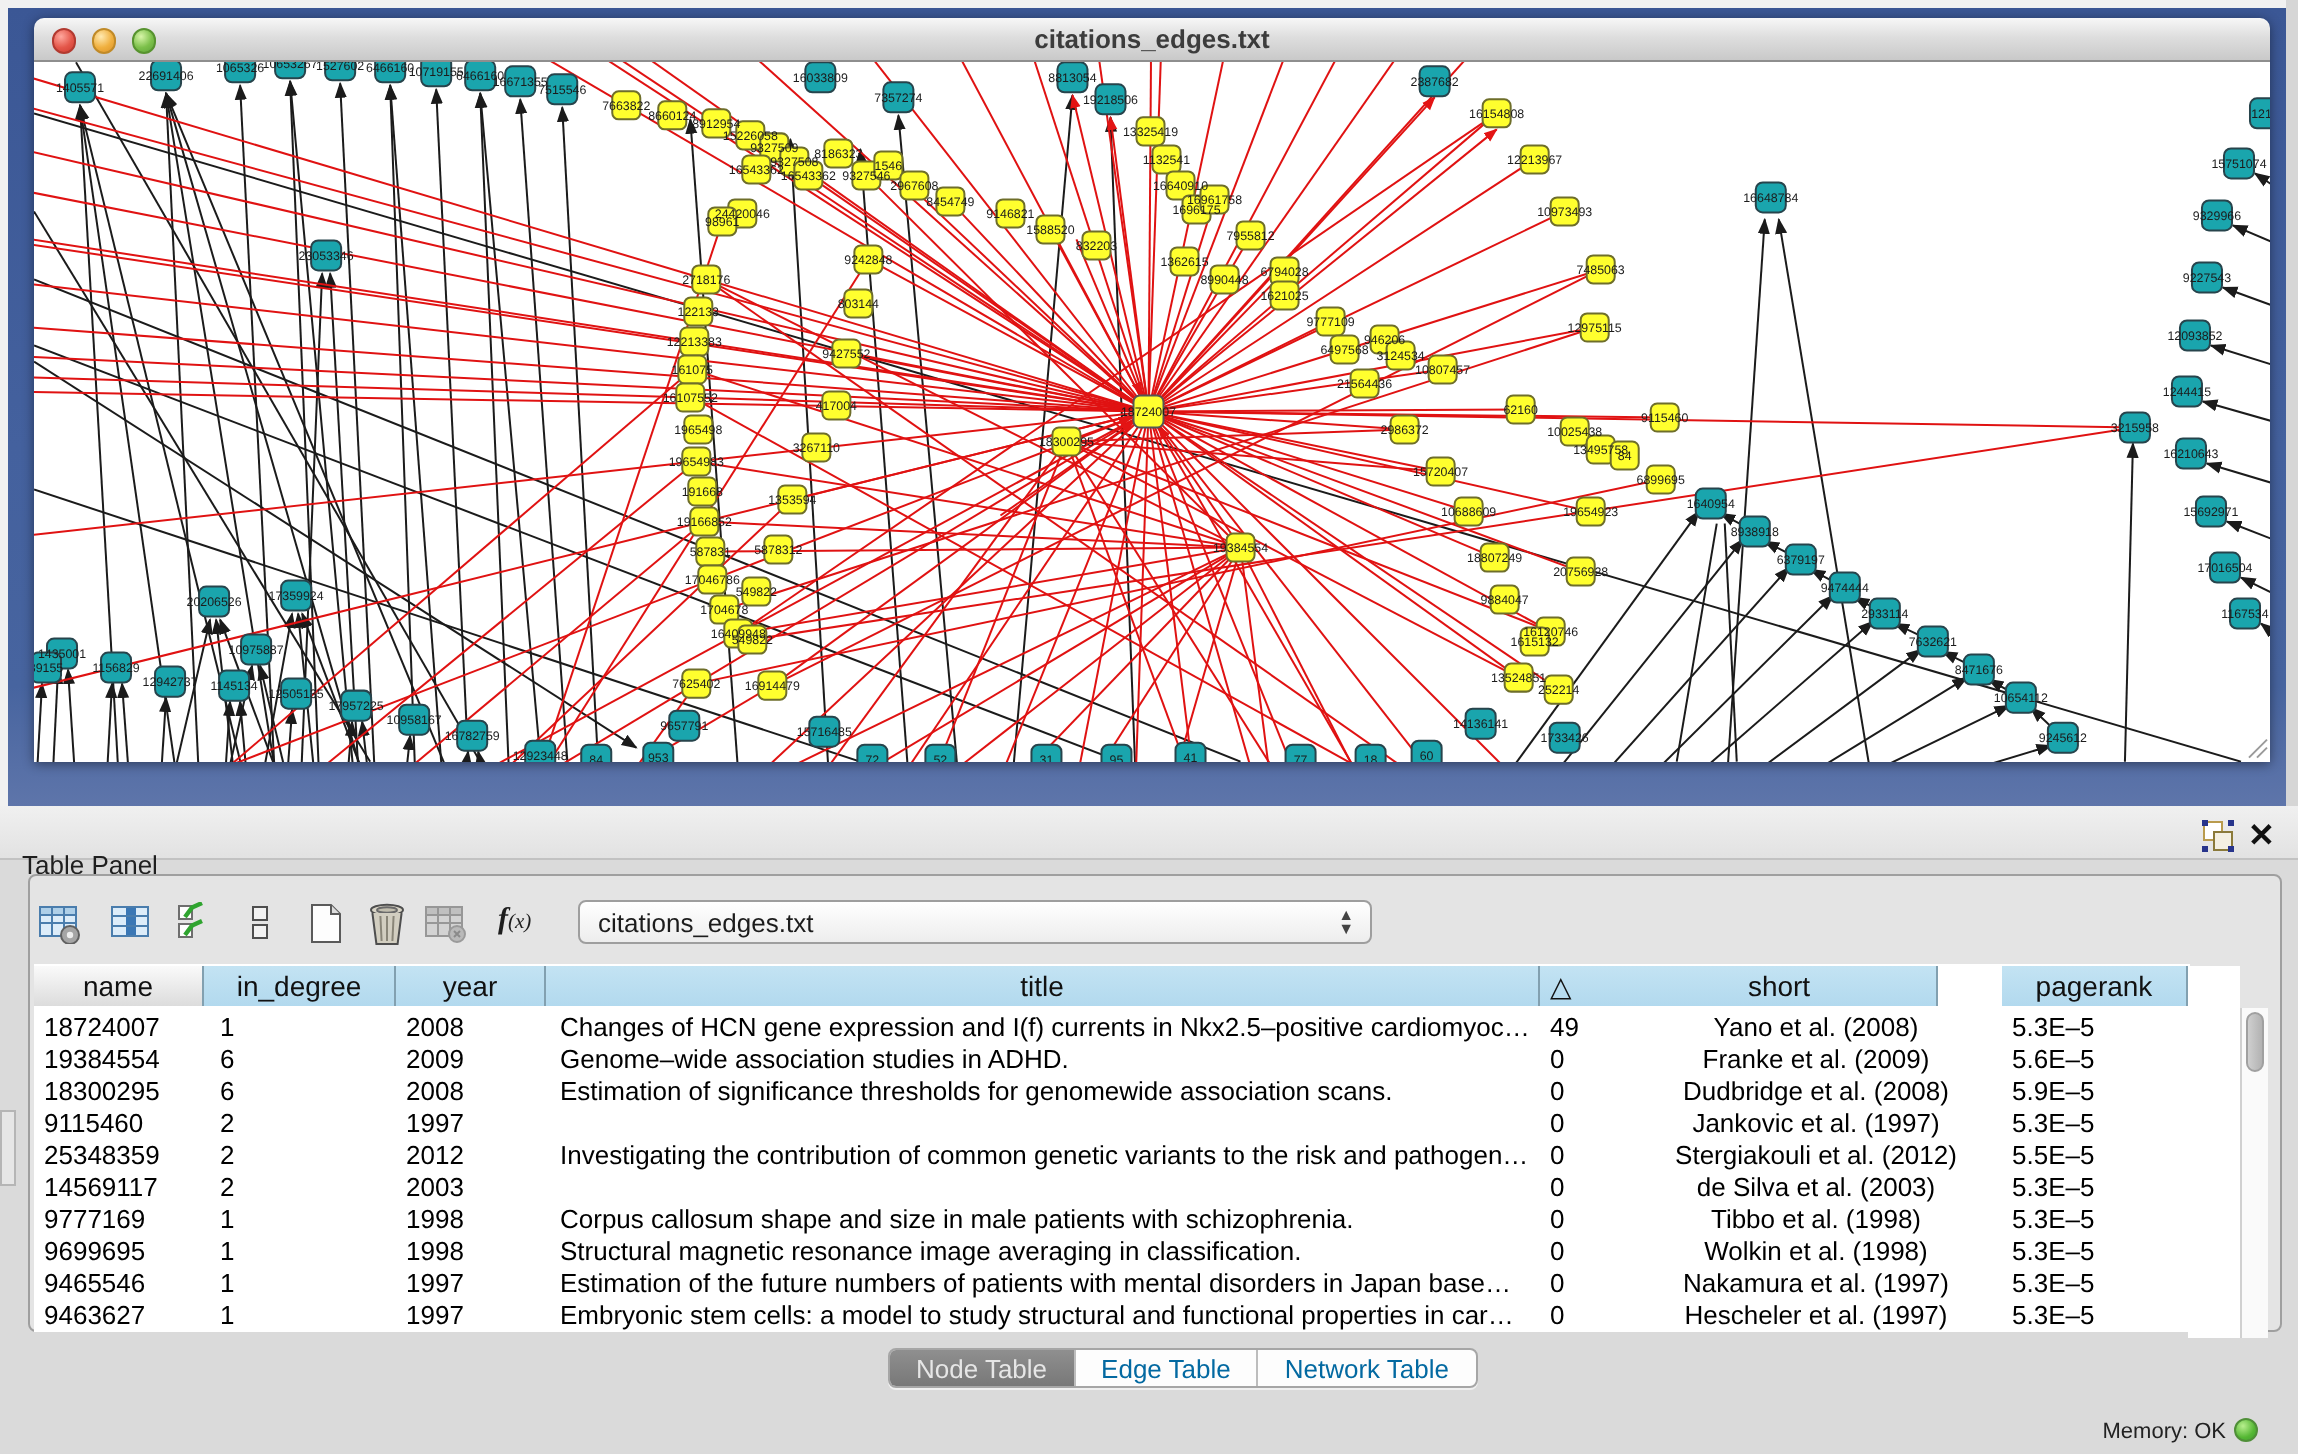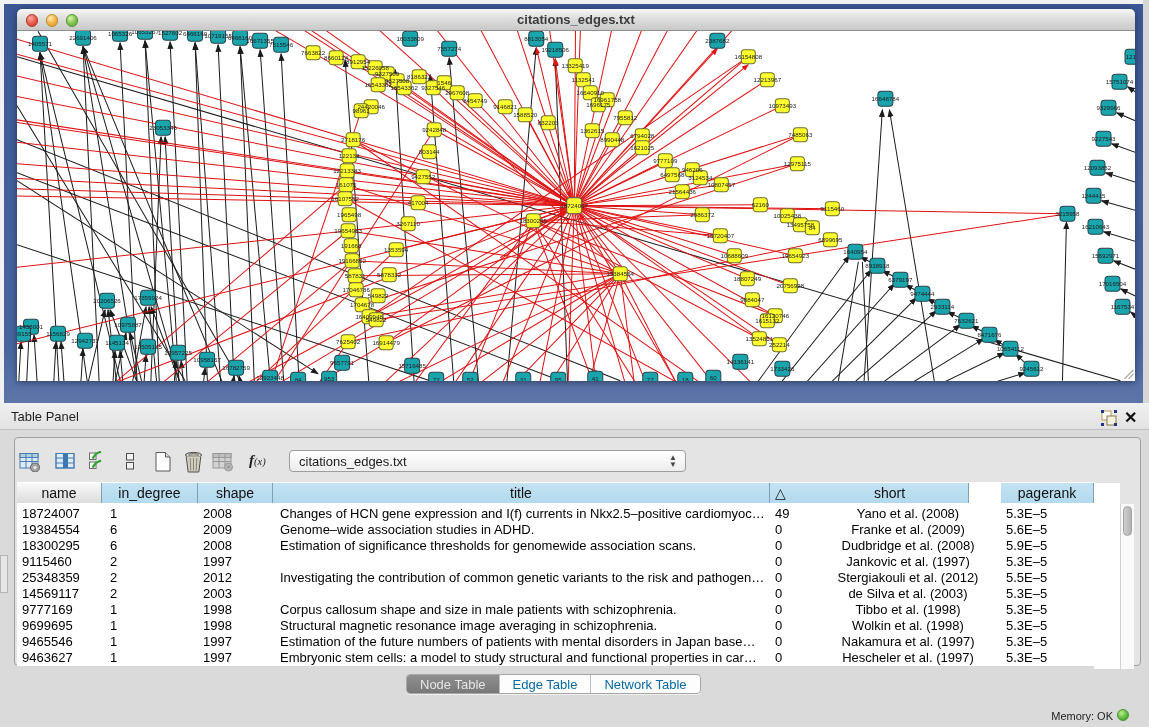--- a/index.html
+++ b/index.html
@@ -4,31 +4,31 @@
 html,body{width:1149px;height:727px;overflow:hidden;font-family:"Liberation Sans",sans-serif}
 body{position:relative;background:#f1f1f1}
 .blue{position:absolute;left:4px;top:4px;width:1139px;height:399px;background:linear-gradient(180deg,#3b5795 0%,#44619e 55%,#47649f 85%,#5e75aa 100%)}
 .win{position:absolute;left:17px;top:9px;width:1118px;height:372px;border-radius:5px 5px 0 0;box-shadow:0 1px 6px rgba(0,0,0,.45)}
 .tbar{position:absolute;left:0;top:0;width:100%;height:22px;border-radius:5px 5px 0 0;background:linear-gradient(180deg,#f7f7f7,#dedede 45%,#c9c9c9);border-bottom:1px solid #8e8e8e}
 .tbar .tl{position:absolute;top:5px;width:12.5px;height:12.5px;border-radius:50%}
 .ttl{position:absolute;top:3px;left:0;width:100%;text-align:center;font-size:13px;font-weight:bold;color:#3c3c3c}
 .gfx{position:absolute;left:0;top:22px;width:1118px;height:350px;background:#fff;overflow:hidden}
 .tp{position:absolute;left:0;top:403px;width:1149px;height:324px;background:#dadada}
 .tph{position:absolute;left:0;top:0;width:100%;height:27px;background:linear-gradient(180deg,#f0f0f0,#e2e2e2);border-bottom:1px solid #c2c2c2}
-.tph .t{position:absolute;left:11px;top:6px;font-size:13px;color:#1f1f1f}
+.tph .t{position:absolute;left:11px;top:22px;font-size:13px;color:#1f1f1f}
 .panel{position:absolute;left:14px;top:34px;width:1127px;height:229px;background:#e4e4e4;border:1px solid #9f9f9f;border-radius:4px}
 .thead{position:absolute;width:1077px;height:20px}
 .thead .h{position:absolute;top:0;height:20px;background:linear-gradient(180deg,#c3e3f3,#b2d9ee);border-right:1px solid #82a0b0;font-size:14px;color:#111;text-align:center;line-height:20px}
 .rows{position:absolute;width:1077px;height:160px;background:#fff;font-size:13px;color:#000}
 .tr{height:16px;line-height:16px;white-space:nowrap;position:relative}
 .tr span{position:absolute;top:0}
 .c1{left:5px}.c2{left:93px}.c3{left:186px}.c4{left:263px}.c5{left:758px}.c6{left:812px;width:158px;text-align:center}.c7{left:989px}
 .sb{position:absolute;width:14px;background:#fafafa;border-left:1px solid #d0d0d0}
 .sb .th{position:absolute;left:2px;top:2px;width:9px;height:30px;background:linear-gradient(90deg,#cfcfcf,#b2b2b2);border-radius:5px;border:1px solid #a0a0a0}
-.tabs{position:absolute;left:406px;top:271px;height:20px;display:flex;border:1px solid #a6a6a6;border-radius:4px;overflow:hidden;background:#fdfdfd;box-shadow:0 1px 0 rgba(255,255,255,.6)}
+.tabs{position:absolute;left:444px;top:271px;height:20px;display:flex;border:1px solid #a6a6a6;border-radius:4px;overflow:hidden;background:#fdfdfd;box-shadow:0 1px 0 rgba(255,255,255,.6)}
 .tabs div{font-size:13px;line-height:19px;padding:0 13px;color:#0369a1;border-right:1px solid #bdbdbd}
 .tabs div:last-child{border-right:none}
 .tabs .sel{background:linear-gradient(180deg,#8f8f8f,#787878);color:#e6e6e6}
 .mem{position:absolute;right:36px;top:307px;font-size:11px;color:#222}
 .dot{position:absolute;right:20px;top:306px;width:12px;height:12px;border-radius:50%;background:radial-gradient(circle at 35% 30%,#b8ef8e,#55b734 60%,#3f9e2f);border:1px solid #4f8f38}
 .ic{position:absolute;top:48px}
 .dd{position:absolute;left:289px;top:47px;width:397px;height:22px;background:linear-gradient(180deg,#ffffff,#ededed);border:1px solid #9e9e9e;border-radius:4px;font-size:13px;color:#1c1c1c;line-height:21px;padding-left:9px}
 .dd .spin{position:absolute;right:8px;top:3px;font-size:8px;color:#444;line-height:7px;text-align:center}
 .fl{position:absolute;left:1101px;top:7px;width:17px;height:17px}
 .xx{position:absolute;left:1124px;top:5px;font-size:16px;font-weight:bold;color:#111}
@@ -649,21 +649,21 @@
       <line x1="1" y1="10.5" x2="19" y2="10.5" stroke="#979797"></line>
       <circle cx="16.5" cy="16" r="4" fill="#b9b9b9" stroke="#9a9a9a"></circle>
       <path d="M15 14.5 L18 17.5 M18 14.5 L15 17.5" stroke="#8a8a8a"></path>
     </svg>
   <div class="ic" style="left:249px;top:49px;position:absolute;font-size:15px;font-style:italic;color:#1d1d1d;font-family:'Liberation Serif',serif"><b>f</b><span style="font-size:10.5px">(x)</span></div>
   <div class="dd">citations_edges.txt<div class="spin">▲<br>▼</div></div>
   <div style="position:absolute;left:17px;top:79px;width:1078px;height:24px;background:#fff"></div>
   <div class="thead" style="left:17px;top:79.5px">
     <div class="h" style="left:0;width:85px;background:linear-gradient(180deg,#fafafa,#dcdcdc)">name</div>
     <div class="h" style="left:85px;width:96px">in_degree</div>
-    <div class="h" style="left:181px;width:75px">shape</div>
+    <div class="h" style="left:181px;width:75px">year</div>
     <div class="h" style="left:256px;width:497px">title</div>
     <div class="h" style="left:753px;width:73px;text-align:left;padding-left:5px">△ out_de…</div>
     <div class="h" style="left:794px;width:158px">short</div>
     <div class="h" style="left:984px;width:93px">pagerank</div>
   </div>
   <div class="rows" style="left:17px;top:103px">
 <div class="tr">
         <span class="c1">18724007</span>
         <span class="c2">1</span>
         <span class="c3">2008</span>
@@ -721,21 +721,21 @@
         <span class="c3">1998</span>
         <span class="c4">Corpus callosum shape and size in male patients with schizophrenia.</span>
         <span class="c5">0</span>
         <span class="c6">Tibbo et al. (1998)</span>
         <span class="c7">5.3E–5</span>
       </div>
 <div class="tr">
         <span class="c1">9699695</span>
         <span class="c2">1</span>
         <span class="c3">1998</span>
-        <span class="c4">Structural magnetic resonance image averaging in schizophrenia.</span>
+        <span class="c4">Structural magnetic resonance image averaging in classification.</span>
         <span class="c5">0</span>
         <span class="c6">Wolkin et al. (1998)</span>
         <span class="c7">5.3E–5</span>
       </div>
 <div class="tr">
         <span class="c1">9465546</span>
         <span class="c2">1</span>
         <span class="c3">1997</span>
         <span class="c4">Estimation of the future numbers of patients with mental disorders in Japan base…</span>
         <span class="c5">0</span>

